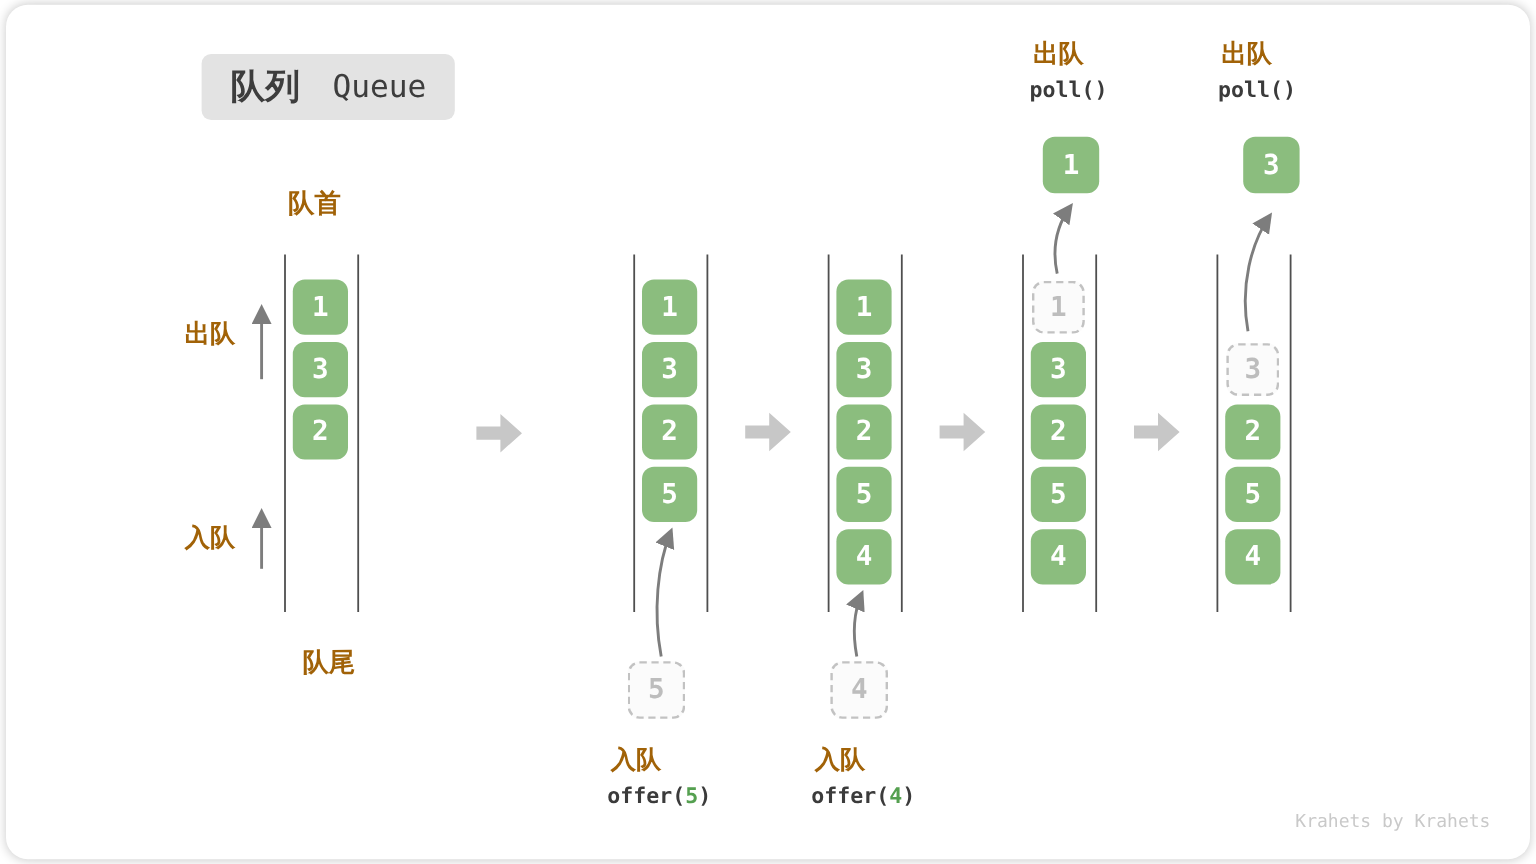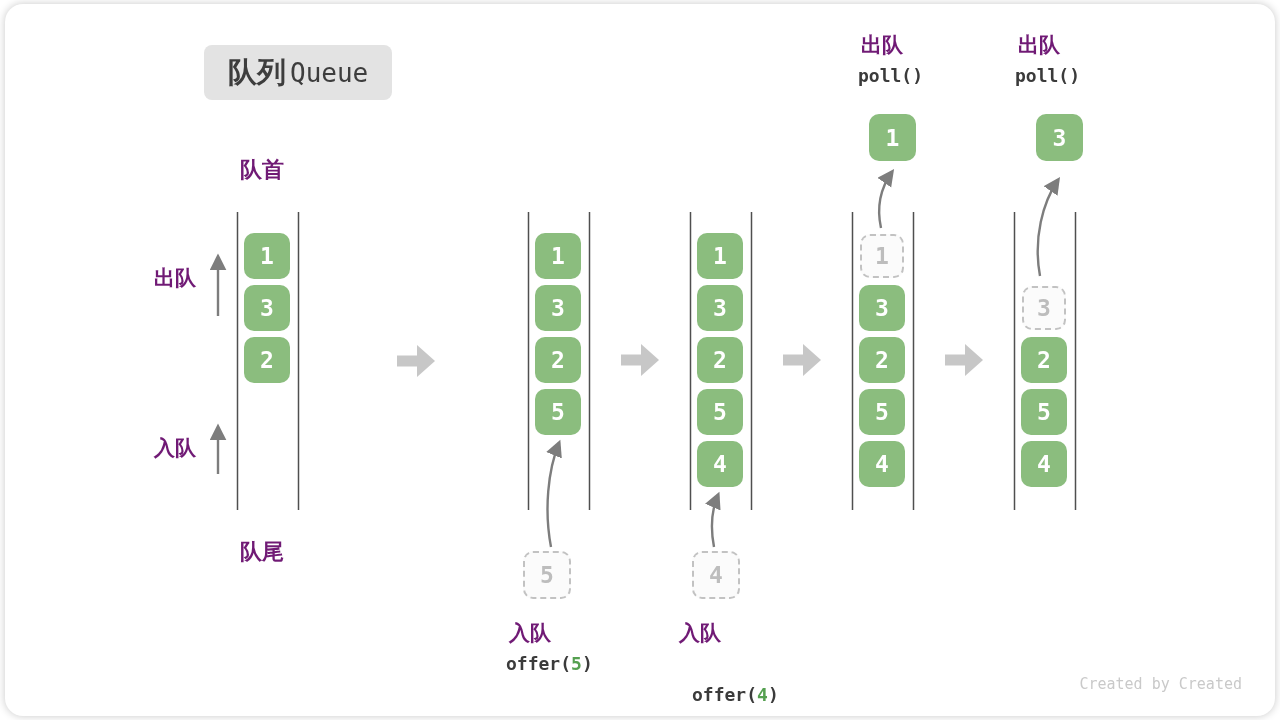--- a/index.html
+++ b/index.html
@@ -10,26 +10,26 @@
   .card{
     position:absolute;left:5px;top:4px;right:5px;bottom:4px;
     background:#ffffff;border-radius:18px;
     box-shadow:0 0 9px rgba(0,0,0,0.22);
   }
   .overlay{position:absolute;left:0;top:0;pointer-events:none;}
 
   .badge{
     position:absolute;left:168px;top:45px;height:55px;
     background:#e3e3e3;border-radius:8px;
-    display:flex;align-items:center;padding:0 24px;gap:4px;margin-left:36px;
+    display:flex;align-items:center;padding:0 24px;gap:27px;
   }
   .badge .zh{font-size:29px;font-weight:700;color:#3d3d3d;}
   .badge .en{font-family:"DejaVu Sans Mono",monospace;font-size:26px;color:#3d3d3d;}
 
-  .cjk-label{position:absolute;font-size:22px;font-weight:700;color:#701a75;white-space:nowrap;}
+  .cjk-label{position:absolute;font-size:22px;font-weight:700;color:#a16207;white-space:nowrap;}
   .code-label{position:absolute;font-family:"DejaVu Sans Mono",monospace;font-size:18px;font-weight:600;color:#3b3b3b;white-space:nowrap;}
   .code-label .arg{color:#55a050;font-weight:700;}
 
   .cell{
     position:absolute;width:46px;height:46px;border-radius:10px;
     background:#8bbd7e;color:#ffffff;
     font-family:"DejaVu Sans Mono",monospace;font-size:23px;font-weight:700;
     display:flex;align-items:center;justify-content:center;
   }
   .cell.extract{width:47px;height:47px;}
@@ -90,21 +90,21 @@
       <polygon points="0,11.5 20,11.5 20,1 38,17 20,33 20,22.5 0,22.5" transform="translate(945,343)"></polygon>
     </g>
   </svg>
 
   <div class="badge">
     <span class="zh">队列</span>
     <span class="en">Queue</span>
   </div>
 
   <div class="cjk-label" style="left:240px;top:155px;width:56px;">队首</div>
-  <div class="cjk-label" style="left:240px;top:537px;width:56px;text-align:left;">队尾</div>
+  <div class="cjk-label" style="left:240px;top:537px;width:56px;text-align:right;">队尾</div>
   <div class="cjk-label" style="left:154px;top:264px;font-size:21px;">出队</div>
   <div class="cjk-label" style="left:154px;top:434px;font-size:21px;">入队</div>
 
   <div class="cjk-label" style="left:861px;top:31px;font-size:21px;">出队</div>
   <div class="code-label" style="left:858px;top:65px;">poll()</div>
   <div class="cjk-label" style="left:1018px;top:31px;font-size:21px;">出队</div>
   <div class="code-label" style="left:1015px;top:65px;">poll()</div>
 
   <div class="cell extract" style="left:869px;top:114px;">1</div>
   <div class="cell extract" style="left:1036px;top:114px;">3</div>
@@ -135,16 +135,16 @@
   <div class="cell" style="left:1021px;top:389px;">5</div>
   <div class="cell" style="left:1021px;top:441px;">4</div>
 
   <div class="ghost input" style="left:523px;top:551px;">5</div>
   <div class="ghost input" style="left:692px;top:551px;">4</div>
 
   <div class="cjk-label" style="left:509px;top:619px;font-size:21px;">入队</div>
   <div class="code-label" style="left:506px;top:653px;"><span>offer(</span><span class="arg">5</span><span>)</span></div>
 
   <div class="cjk-label" style="left:679px;top:619px;font-size:21px;">入队</div>
-  <div class="code-label" style="left:692px;top:653px;margin-top:31px;"><span>offer(</span><span class="arg">4</span><span>)</span></div>
+  <div class="code-label" style="left:676px;top:653px;"><span>offer(</span><span class="arg">4</span><span>)</span></div>
 
-  <div class="watermark">Created by Created</div>
+  <div class="watermark">Krahets by Krahets</div>
 </div>
 
 </body></html>

